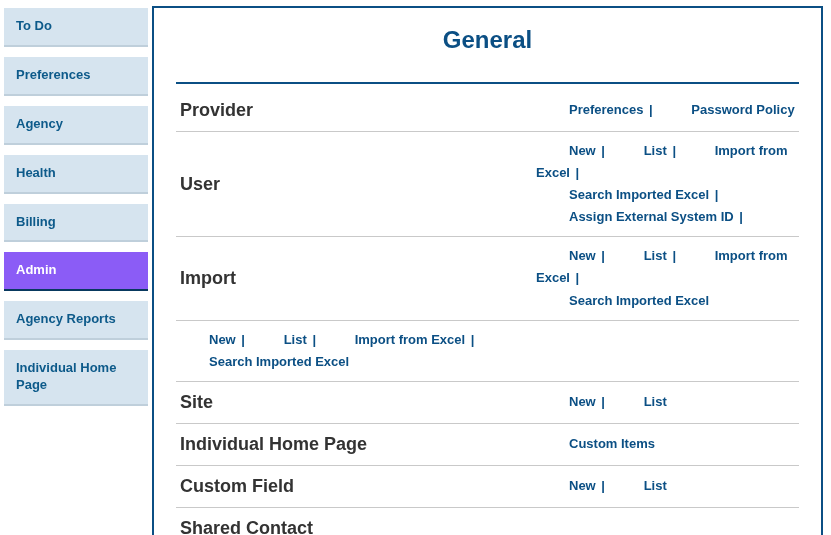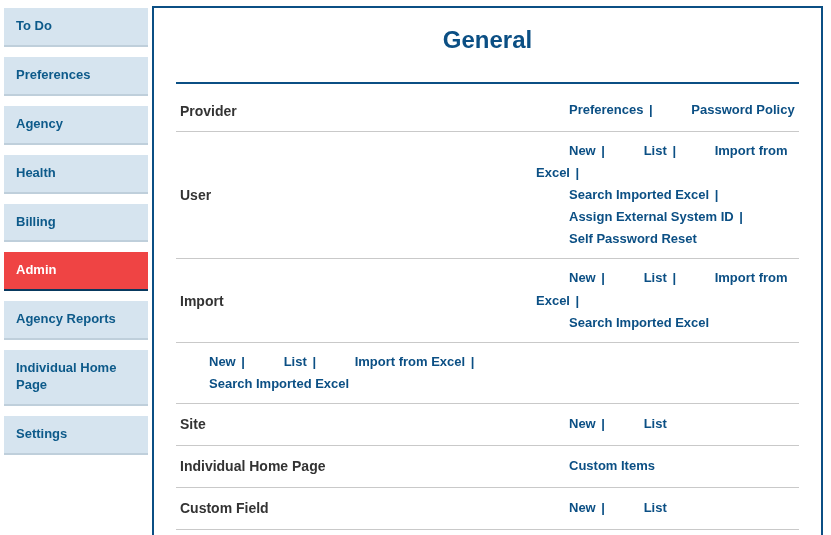--- a/index.html
+++ b/index.html
@@ -22,21 +22,21 @@
     background: #d6e4ef;
     color: #0d5a8a;
     font-weight: bold;
     padding: 10px 12px;
     margin-bottom: 10px;
     border-bottom: 2px solid #bfcfdb;
     cursor: pointer;
     line-height: 1.3;
   }
   .nav-item.active {
-    background: #ef4444;
+    background: #8b5cf6;
     color: #ffffff;
     border-bottom: 2px solid #08395f;
   }
   .content {
     flex: 1;
     border: 2px solid #0b4f84;
     margin: 6px 8px 6px 4px;
     padding: 10px 22px 12px 22px;
     min-height: 520px;
   }
@@ -54,21 +54,21 @@
     align-items: center;
     border-bottom: 1px solid #c9c9c9;
     min-height: 42px;
     padding: 8px 0;
   }
   .row:last-child { border-bottom: none; }
   .row-label {
     width: 360px;
     color: #333;
     font-weight: bold;
-    font-size: 14px;
+    font-size: 18px;
     padding-left: 4px;
   }
   .row-links {
     flex: 1;
     color: #0b4f84;
     font-weight: bold;
     font-size: 13px;
     line-height: 1.7;
   }
   .row-links a {
@@ -95,21 +95,20 @@
 
   <div class="sidebar">
     <div class="nav-item">To Do</div>
     <div class="nav-item">Preferences</div>
     <div class="nav-item">Agency</div>
     <div class="nav-item">Health</div>
     <div class="nav-item">Billing</div>
     <div class="nav-item active">Admin</div>
     <div class="nav-item">Agency Reports</div>
     <div class="nav-item">Individual Home Page</div>
-    <div class="nav-item">Settings</div>
   </div>
 
   <div class="content">
     <div class="page-title">General</div>
 
     <div class="row">
       <div class="row-label">Provider</div>
       <div class="row-links">
         <a>Preferences</a>
         <span class="sep">|</span>
@@ -123,21 +122,20 @@
         <a>New</a>
         <span class="sep">|</span>
         <a>List</a>
         <span class="sep">|</span>
         <a>Import from Excel</a>
         <span class="sep">|</span><br>
         <a>Search Imported Excel</a>
         <span class="sep">|</span><br>
         <a>Assign External System ID</a>
         <span class="sep">|</span><br>
-        <a>Self Password Reset</a>
       </div>
     </div>
 
     <div class="row">
       <div class="row-label">Import</div>
       <div class="row-links">
         <a>New</a>
         <span class="sep">|</span>
         <a>List</a>
         <span class="sep">|</span>

